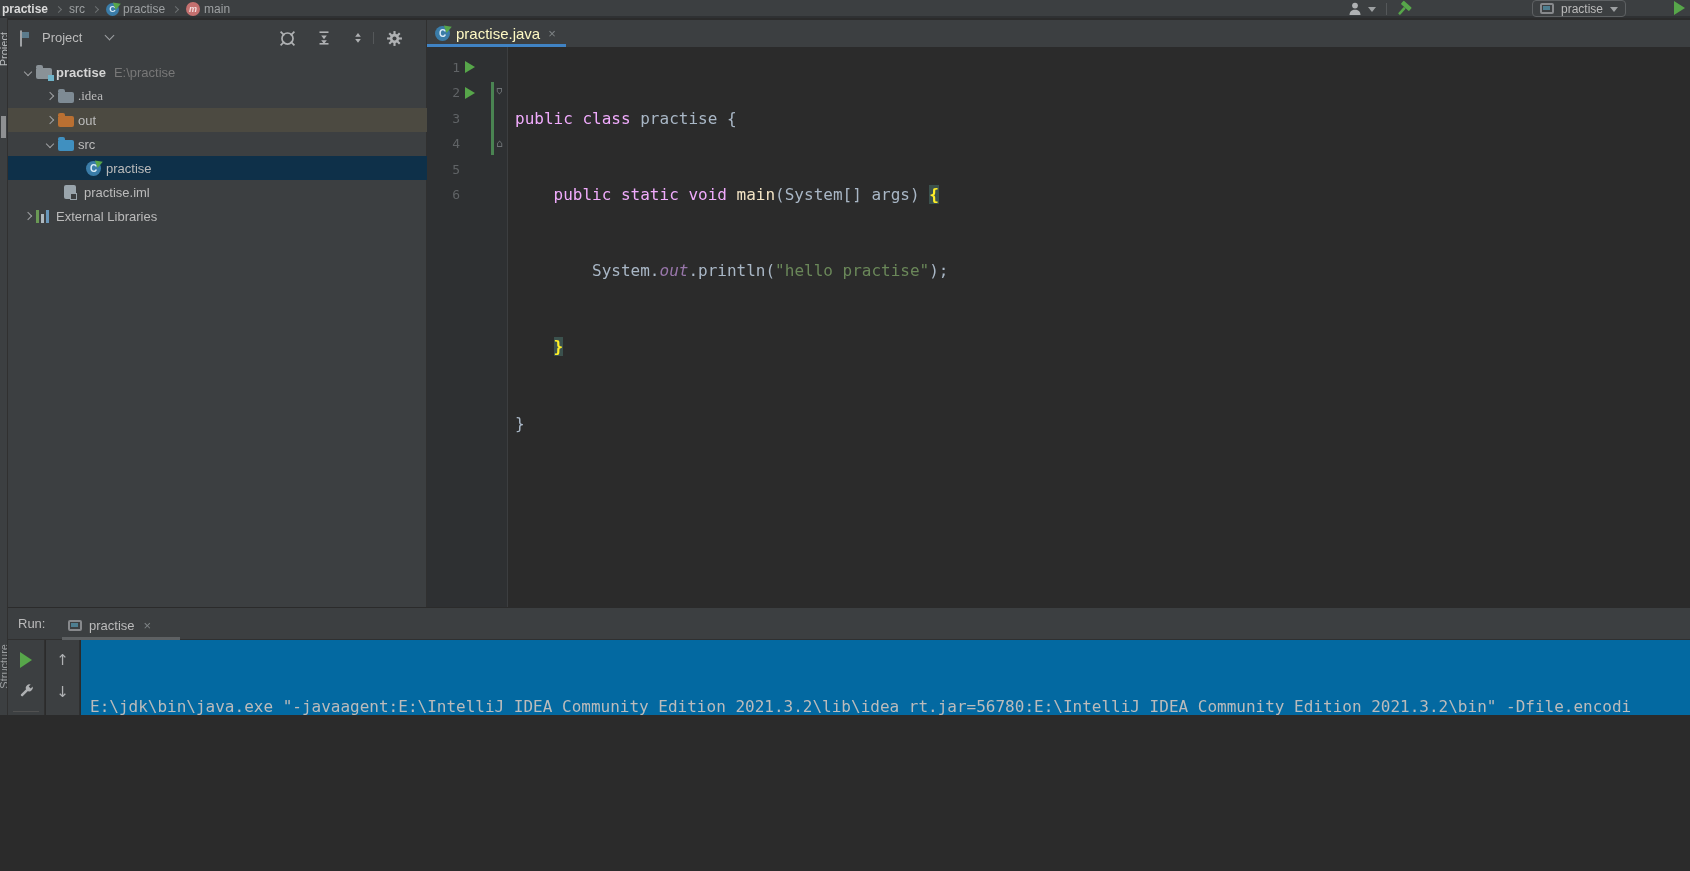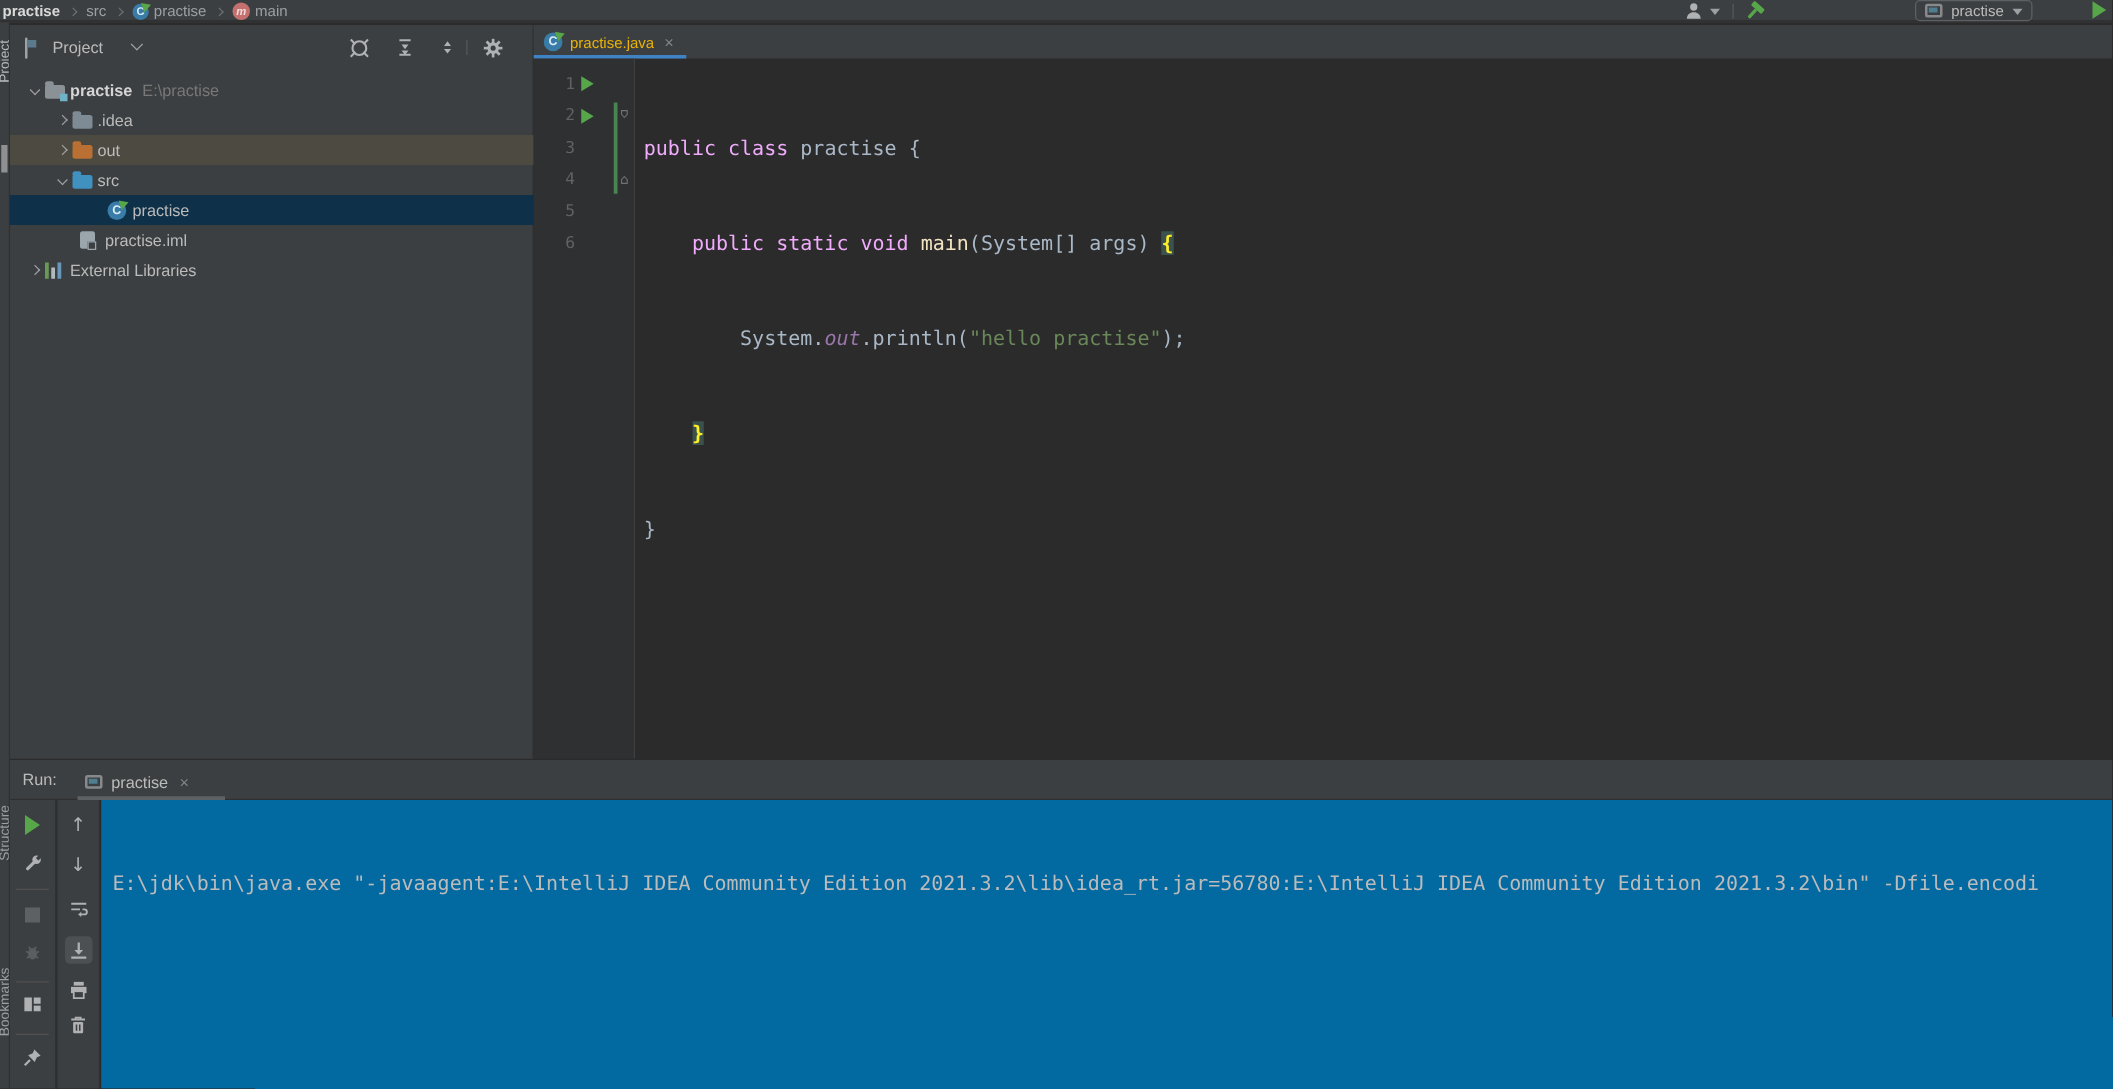--- a/index.html
+++ b/index.html
@@ -1,18 +1,18 @@
 <!DOCTYPE html>
 <html><head>
 <meta charset="utf-8">
 <style>
   * { margin:0; padding:0; box-sizing:border-box; }
   html,body { background:#2B2B2B; }
   #app {
-    position:relative; width:1690px; height:871px; overflow:hidden;
+    position:relative; width:1690px; height:715px; overflow:hidden;
     background:#2B2B2B; font-family:"Liberation Sans", sans-serif;
     color:#BBBBBB; font-size:13px; cursor:default;
   }
   .abs { position:absolute; }
 
   
   #topbar { left:0; top:0; width:1690px; height:18px; background:#3C3F41; border-bottom:2px solid #2F3133; }
   .bc { display:flex; align-items:center; height:18px; padding-left:2px; }
   .bc-item { display:flex; align-items:center; gap:4px; color:#9DA0A2; font-size:12px; }
   .bc-item.bold { color:#DADADA; font-weight:bold; }
@@ -223,21 +223,21 @@
       <div class="trow" style="padding-left:12px;">
         <span class="chevslot">
             <span class="tchev down"></span>
           </span>
         <span class="ticon">
             <span class="folder f-root"></span>
           </span>
         <span class="tlabel bold">practise</span>
         <span class="tsuffix">E:\practise</span>
       </div>
-      <div class="trow" style="padding-left:34px;">
+      <div class="trow" style="padding-left:34px;font-family:Liberation Serif, serif;">
         <span class="chevslot">
             <span class="tchev right"></span>
           </span>
         <span class="ticon">
             <span class="folder f-gray"></span>
           </span>
         <span class="tlabel">.idea</span>
       </div>
       <div class="trow hov" style="padding-left:34px;">
         <span class="chevslot">
@@ -283,21 +283,21 @@
           </span>
         </span>
         <span class="tlabel">External Libraries</span>
       </div>
     </div>
   </div>
 
   <div id="tabbar" class="abs">
     <div class="etab">
       <span class="cls-ico">C</span>
-      <span style="font-size:12px;color:#eab308;text-align:center;">practise.java</span>
+      <span style="font-size:15px;color:#fef9c3;text-align:center;">practise.java</span>
       <span class="closex">×</span>
       <span class="under"></span>
     </div>
   </div>
 
   <div id="editor" class="abs">
     <div id="gutter">
       <div class="lnums">
         <div>1</div>
         <div>2</div>

